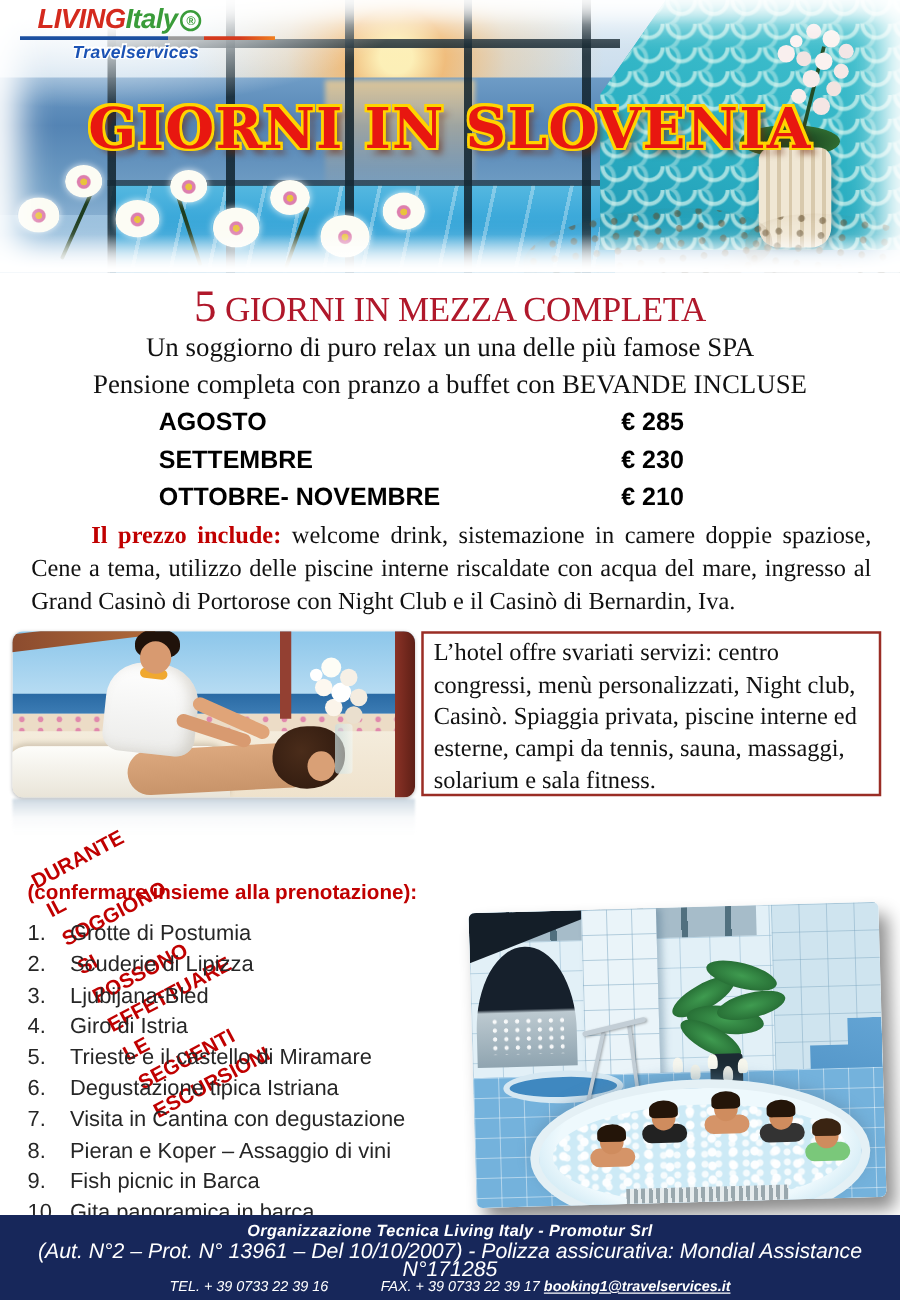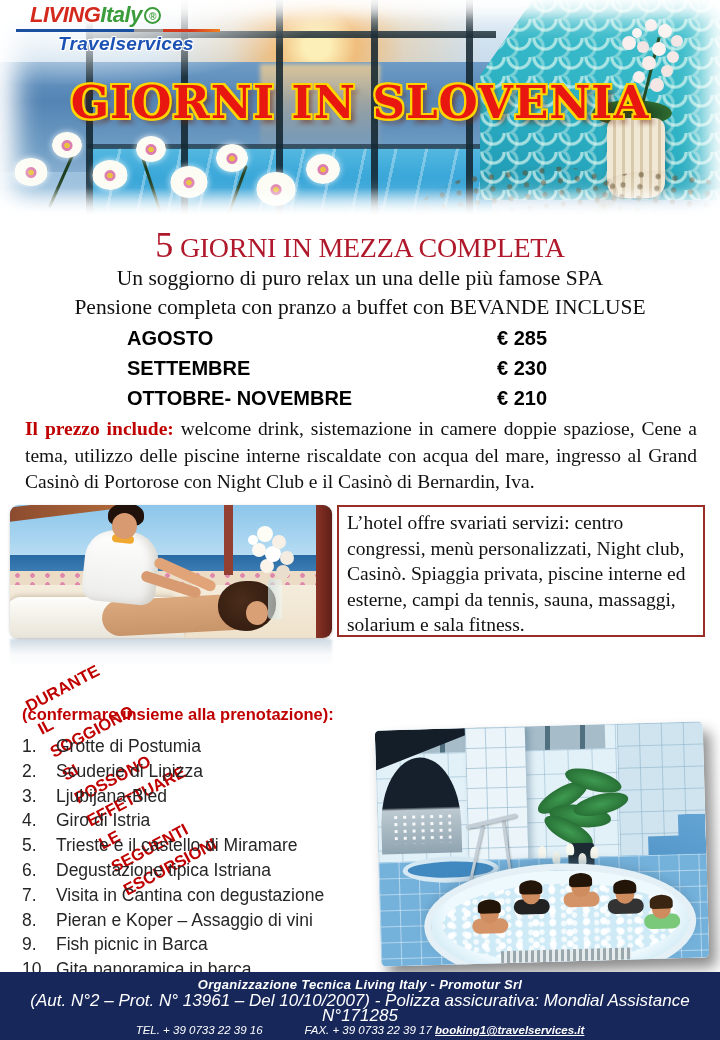--- a/index.html
+++ b/index.html
@@ -70,37 +70,37 @@
       0 -2px 0 var(--title_outline),0 2px 0 var(--title_outline),5px 5px 5px rgba(110,35,5,.55);}
 
   
   .logo{position:absolute;left:30px;top:2px;width:190px;font-family:"Liberation Sans",sans-serif;font-style:italic;font-weight:bold;}
   .logo-top{font-size:22px;letter-spacing:-.5px;white-space:nowrap;
     text-shadow:1px 1px 0 #fff,-1px 1px 0 #fff,1px -1px 0 #fff,-1px -1px 0 #fff;}
   .logo-living{color:var(--brand_red);} .logo-italy{color:var(--brand_green);}
   .logo-mark{display:inline-block;width:17px;height:17px;border:2.5px solid var(--brand_green);border-radius:50%;
     font-size:10px;line-height:16px;text-align:center;color:var(--brand_green);vertical-align:2px;margin-left:2px;background:rgba(255,255,255,.6);}
   .logo-line{height:3px;margin:1px 0 1px -14px;background:linear-gradient(90deg,#1b4fa0 0 58%,#9c9c9c 58% 72%,#d43a1e 72% 86%,#f08020 100%);}
-  .logo-tagline{font-size:19px;color:var(--brand_blue);padding-left:28px;letter-spacing:.3px;
+  .logo-tagline{font-size:14px;color:var(--brand_blue);padding-left:28px;letter-spacing:.3px;
     text-shadow:1px 1px 0 #fff,-1px 1px 0 #fff,1px -1px 0 #fff,-1px -1px 0 #fff;}
 
   
   .offer-heading{position:absolute;left:0;right:0;top:224px;text-align:center;color:var(--heading_red);
     font-family:"Liberation Serif",serif;font-weight:normal;font-size:28px;letter-spacing:-.3px;}
   .offer-heading .num{font-size:36px;letter-spacing:0;}
   .offer-sub{position:absolute;left:0;right:0;top:264px;text-align:center;font-size:21.5px;line-height:29px;color:#111;}
 
   
   .price-table{position:absolute;left:127px;top:323px;width:480px;font-family:"Liberation Sans",sans-serif;font-weight:bold;font-size:20px;color:#000;}
   .price-row{position:relative;height:30px;line-height:30px;}
   .price-row .pv{position:absolute;left:370px;}
 
   
   .includes{position:absolute;left:25px;top:416px;width:672px;font-size:19.5px;line-height:26.5px;text-align:justify;color:#111;}
-  .includes .lead{color:var(--accent_red);font-weight:bold;}
+  .includes .lead{color:var(--accent_red);font-weight:bold;margin-left:48px;}
 
   
   .massage-photo{position:absolute;left:10px;top:505px;width:322px;height:133px;border-radius:9px;overflow:hidden;
     box-shadow:0 1px 3px rgba(0,0,0,.25);}
   .ms-sky{position:absolute;inset:0;background:linear-gradient(180deg,#8cc6ea 0,#bfe0f4 45%,#dcedf8 55%);}
   .ms-sea{position:absolute;left:0;top:50px;width:100%;height:16px;background:linear-gradient(180deg,#2a6aa4,#3c7cb4);}
   .ms-terrace{position:absolute;left:0;top:66px;width:100%;height:15px;background:#ecdcc6;
     background-image:radial-gradient(circle,#e088ac 2px,transparent 2.6px);background-size:15px 9px;}
   .ms-floor{position:absolute;left:0;top:80px;width:100%;height:53px;background:linear-gradient(180deg,#f4ecdc,#efe2cc);}
   .ms-bed{position:absolute;left:-6px;top:92px;width:180px;height:41px;border-radius:18px 18px 0 0;

